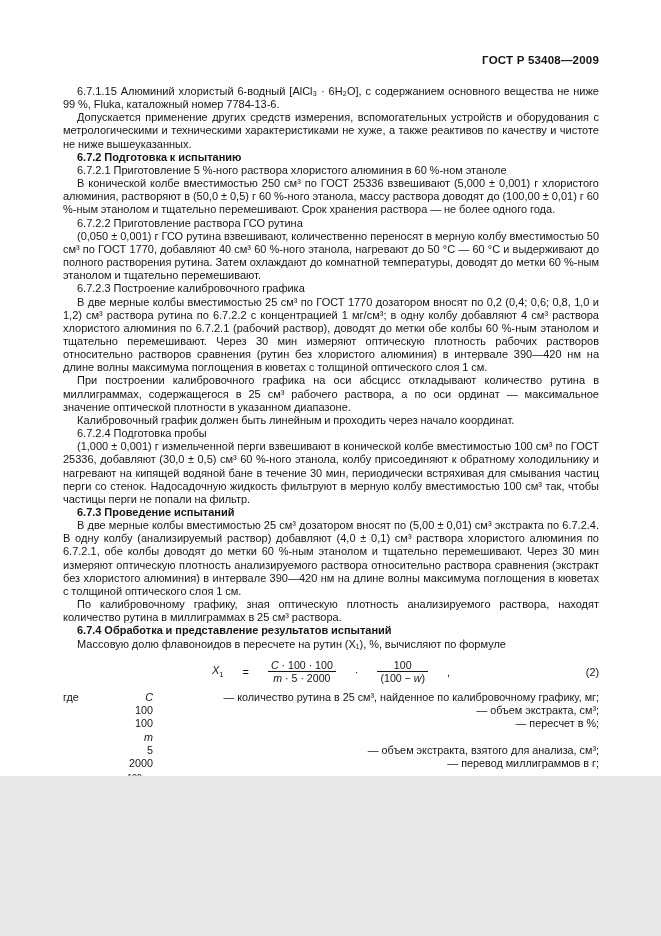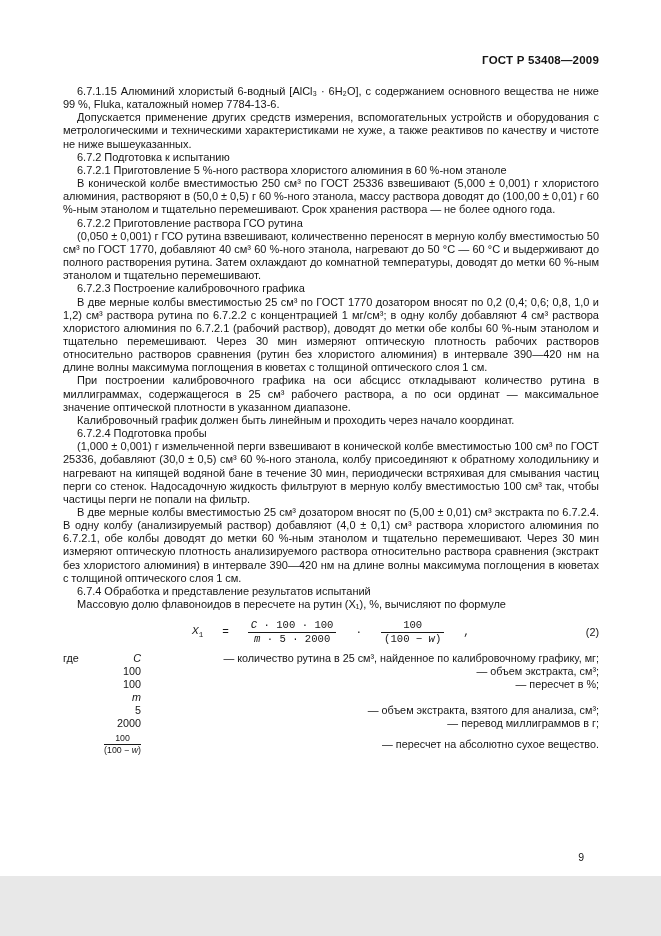--- a/index.html
+++ b/index.html
@@ -1,36 +1,36 @@
 <!DOCTYPE html>
 <html><head>
 <meta charset="utf-8">
 <style>
   html,body{margin:0;padding:0;background:#e8e8e8;}
   .page{
-    width:661px;height:876px;background:#ffffff;position:relative;
+    width:661px;height:776px;background:#ffffff;position:relative;
     font-family:"Liberation Sans","DejaVu Sans",sans-serif;
     color:#151515;overflow:hidden;margin:0 auto;
   }
   .content{position:absolute;left:63px;top:54px;width:536px;}
   .doc-header{text-align:right;font-weight:bold;font-size:11.5px;letter-spacing:.2px;margin:0 0 19px 0;}
   p.para{margin:0;font-size:11px;line-height:13.16px;text-align:justify;text-indent:14px;word-spacing:-0.2px;}
-  p.bold{font-weight:normal;}
+  p.bold{font-weight:bold;}
   
   .formula-row{position:relative;margin:8px 0 6px;text-align:center;}
-  .formula{display:inline-flex;align-items:center;gap:19px;font-size:11px;font-family:Liberation Mono, monospace;}
+  .formula{display:inline-flex;align-items:center;gap:19px;font-size:11px;}
   .f-var{font-style:italic;}
   .f-sub{font-size:7.5px;}
   .frac{display:inline-block;text-align:center;line-height:1.2;font-size:10.6px;}
   .frac .num{display:block;padding:0 3px;border-bottom:1px solid #151515;}
   .frac .den{display:block;padding:0 3px;}
   .formula-number{position:absolute;right:0;top:50%;transform:translateY(-50%);font-size:10.8px;}
   
   .where{margin-top:3px;font-size:10.8px;line-height:13.16px;}
-  .where-row{display:grid;grid-template-columns:26px 50px 1fr;column-gap:2px;align-items:baseline;}
+  .where-row{display:grid;grid-template-columns:26px 50px 1fr;column-gap:14px;align-items:baseline;}
   .where-row.frac-row{align-items:center;margin-top:2px;}
   .w-intro{text-align:left;}
   .w-term{text-align:right;}
   .w-term.italic{font-style:italic;}
   .w-def{text-align:right;}
   .wfrac{display:inline-block;text-align:center;font-size:8.8px;line-height:1.25;vertical-align:middle;}
   .wnum{display:block;border-bottom:1px solid #151515;}
   .wden{display:block;}
   .page-num{position:absolute;right:77px;top:851px;font-size:10.5px;}
   i{font-style:italic;}
@@ -49,21 +49,23 @@
     <p class="para">6.7.2.1  Приготовление 5 %-ного раствора хлористого алюминия в 60 %-ном этаноле</p>
     <p class="para">В конической колбе вместимостью 250 см³ по ГОСТ 25336 взвешивают (5,000 ± 0,001) г хлористого алюминия, растворяют в (50,0 ± 0,5) г 60 %-ного этанола, массу раствора доводят до (100,00 ± 0,01) г 60 %-ным этанолом и тщательно перемешивают. Срок хранения раствора — не более одного года.</p>
     <p class="para">6.7.2.2  Приготовление раствора ГСО рутина</p>
     <p class="para">(0,050 ± 0,001) г ГСО рутина взвешивают, количественно переносят в мерную колбу вместимостью 50 см³ по ГОСТ 1770, добавляют 40 см³ 60 %-ного этанола, нагревают до 50 °С — 60 °С и выдерживают до полного растворения рутина. Затем охлаждают до комнатной температуры, доводят до метки 60 %-ным этанолом и тщательно перемешивают.</p>
     <p class="para">6.7.2.3  Построение калибровочного графика</p>
     <p class="para">В две мерные колбы вместимостью 25 см³ по ГОСТ 1770 дозатором вносят по 0,2 (0,4; 0,6; 0,8, 1,0 и 1,2) см³ раствора рутина по 6.7.2.2 с концентрацией 1 мг/см³; в одну колбу добавляют 4 см³ раствора хлористого алюминия по 6.7.2.1 (рабочий раствор), доводят до метки обе колбы 60 %-ным этанолом и тщательно перемешивают. Через 30 мин измеряют оптическую плотность рабочих растворов относительно растворов сравнения (рутин без хлористого алюминия) в интервале 390—420 нм на длине волны максимума поглощения в кюветах с толщиной оптического слоя 1 см.</p>
     <p class="para">При построении калибровочного графика на оси абсцисс откладывают количество рутина в миллиграммах, содержащегося в 25 см³ рабочего раствора, а по оси ординат — максимальное значение оптической плотности в указанном диапазоне.</p>
     <p class="para">Калибровочный график должен быть линейным и проходить через начало координат.</p>
     <p class="para">6.7.2.4  Подготовка пробы</p>
     <p class="para">(1,000 ± 0,001) г измельченной перги взвешивают в конической колбе вместимостью 100 см³ по ГОСТ 25336, добавляют (30,0 ± 0,5) см³ 60 %-ного этанола, колбу присоединяют к обратному холодильнику и нагревают на кипящей водяной бане в течение 30 мин, периодически встряхивая для смывания частиц перги со стенок. Надосадочную жидкость фильтруют в мерную колбу вместимостью 100 см³ так, чтобы частицы перги не попали на фильтр.</p>
+    <p class="para bold">6.7.3  Проведение испытаний</p>
     <p class="para">В две мерные колбы вместимостью 25 см³ дозатором вносят по (5,00 ± 0,01) см³ экстракта по 6.7.2.4. В одну колбу (анализируемый раствор) добавляют (4,0 ± 0,1) см³ раствора хлористого алюминия по 6.7.2.1, обе колбы доводят до метки 60 %-ным этанолом и тщательно перемешивают. Через 30 мин измеряют оптическую плотность анализируемого раствора относительно раствора сравнения (экстракт без хлористого алюминия) в интервале 390—420 нм на длине волны максимума поглощения в кюветах с толщиной оптического слоя 1 см.</p>
+    <p class="para">По калибровочному графику, зная оптическую плотность анализируемого раствора, находят количество рутина в миллиграммах в 25 см³ раствора.</p>
     <p class="para bold">6.7.4  Обработка и представление результатов испытаний</p>
     <p class="para">Массовую долю флавоноидов в пересчете на рутин (X₁), %, вычисляют по формуле</p>
 
     <div class="formula-row">
       <span class="formula">
         <span><span class="f-var">X</span><sub class="f-sub">1</sub></span>
         <span>=</span>
         <span class="frac">
           <span class="num"><i>C</i><span> · 100 · 100</span></span>
           <span class="den"><i>m</i><span> · 5 · 2000</span></span>

